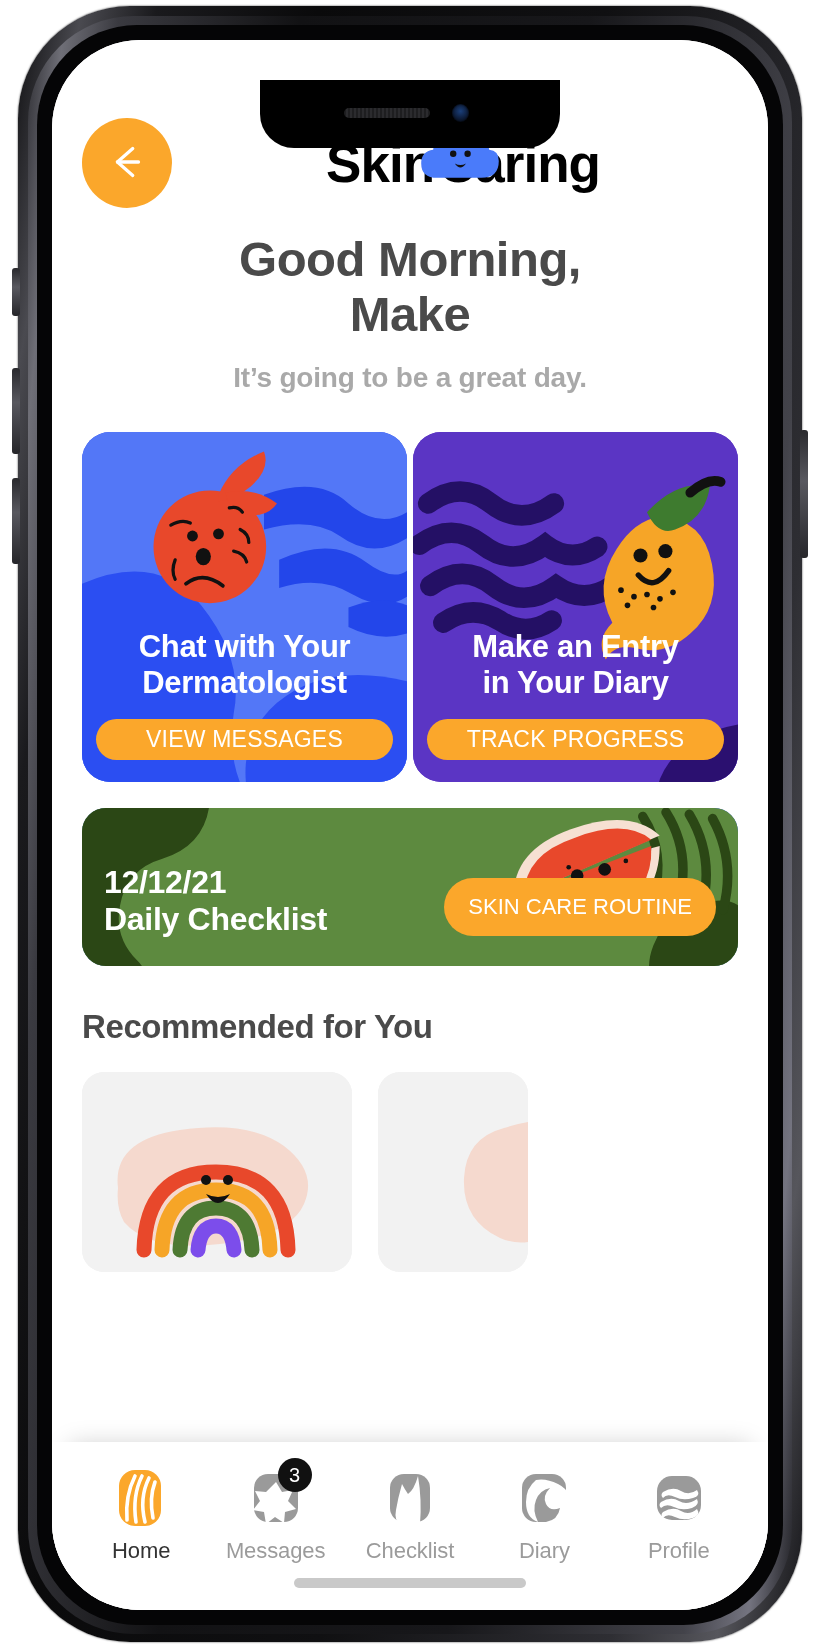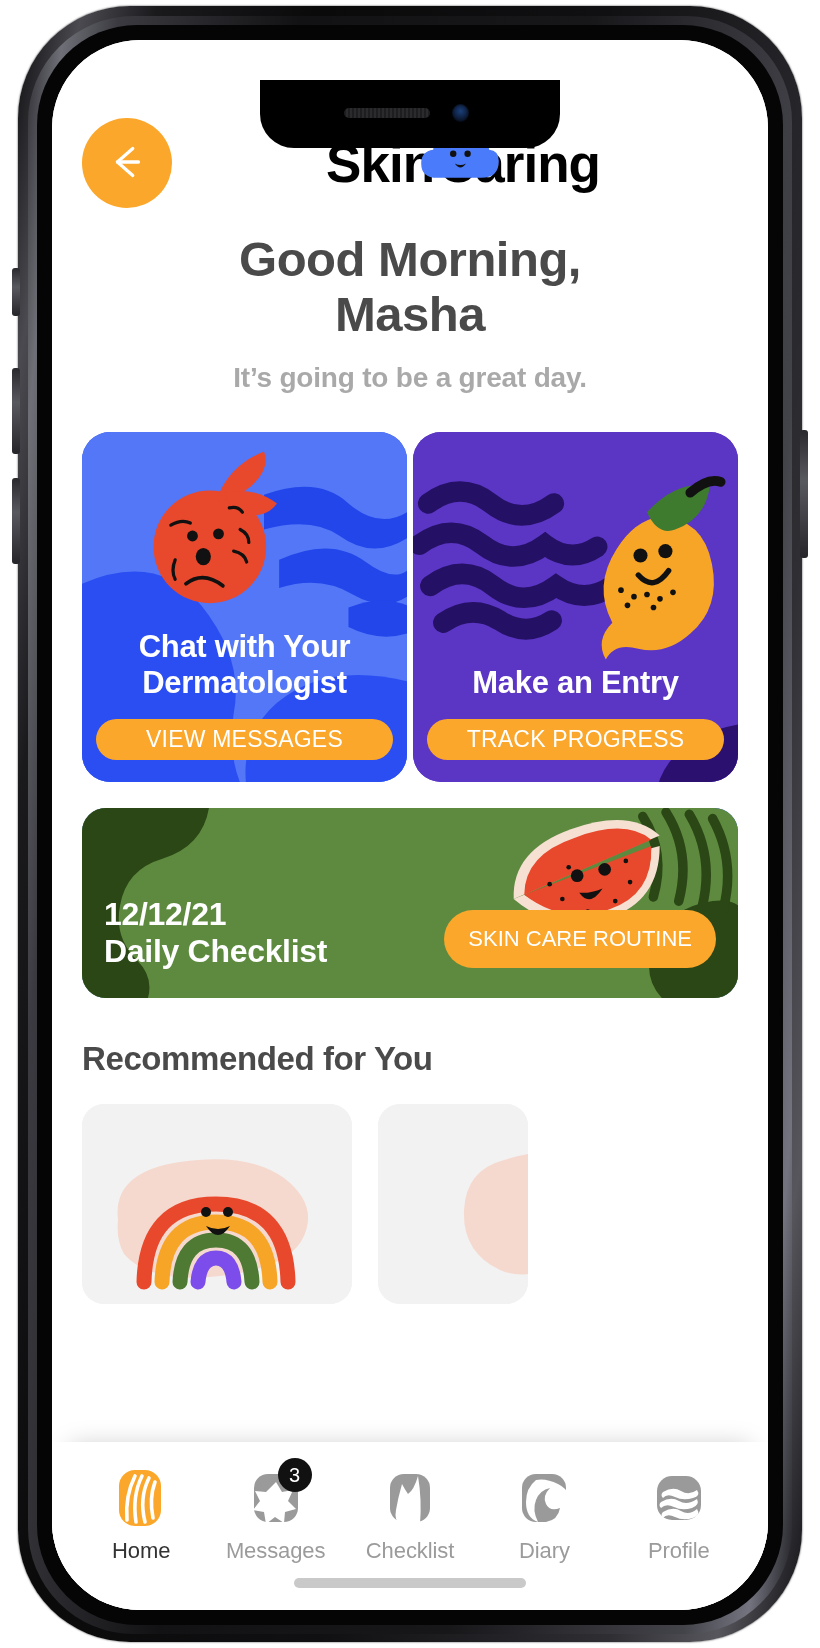--- a/index.html
+++ b/index.html
@@ -132,21 +132,21 @@
     position: relative; z-index: 2;
     background: #FBA72B; color: #fff; border: none; cursor: pointer;
     border-radius: 40px; height: 41px; width: 100%;
     font-size: 23px; font-family: "Liberation Sans", sans-serif;
     display: flex; align-items: center; justify-content: center;
     letter-spacing: .2px;
   }
 
   
   .checklist-card {
-    position: relative; margin-top: 26px; height: 190px;
+    position: relative; margin-top: 26px; height: 158px;
     border-radius: 24px; overflow: hidden; background: #1d4ed8;
     display: flex; align-items: flex-end; cursor: pointer;
   }
   .checklist-card .art { position: absolute; inset: 0; }
   .checklist-body {
     position: relative; z-index: 3; width: 100%;
     display: flex; align-items: flex-end; justify-content: space-between;
     padding: 0 22px 28px;
   }
   .cl-text { color: #fff; }
@@ -256,21 +256,21 @@
                   <path d="M46 48 q7 10 14 0 q-7 4 -14 0z" fill="#111"></path>
                 </svg>
               </span>
             </span>
             <span class="word">Caring</span>
           </div>
         </div>
 
         <div class="greeting">
           <div>Good Morning,</div>
-          <div>Masha</div>
+          <div>Make</div>
         </div>
         <div class="subgreeting">It’s going to be a great day.</div>
 
         <div class="cards-row">
 
           <div class="feat-card blue">
             <div class="art">
               <svg viewBox="0 0 300 350" preserveAspectRatio="xMidYMid slice">
                 <rect width="300" height="350" fill="#5377F7"></rect>
                 <path fill="#2B4EF2" d="M0 140 q70 -30 110 20 q40 50 30 100 q-8 50 20 90 H0z"></path>
@@ -322,20 +322,21 @@
                   <circle cx="216" cy="150" r="2.6"></circle>
                     <circle cx="228" cy="154" r="2.6"></circle>
                   <circle cx="240" cy="148" r="2.6"></circle>
                     <circle cx="198" cy="160" r="2.6"></circle>
                   <circle cx="222" cy="162" r="2.6"></circle>
                 </g>
               </svg>
             </div>
             <div class="feat-title">
               <div>Make an Entry</div>
+              <div>in Your Diary</div>
             </div>
             <button class="pill-btn">TRACK PROGRESS</button>
           </div>
         </div>
 
         <div class="checklist-card">
           <div class="art">
             <svg viewBox="0 0 620 190" preserveAspectRatio="none">
               <rect width="620" height="190" fill="#5D8A3F"></rect>
               <path fill="#2B4715" d="M0 0 h120 q-6 36 -44 48 -34 10 -40 44 -6 30 16 52 20 20 6 46 H0z"></path>

